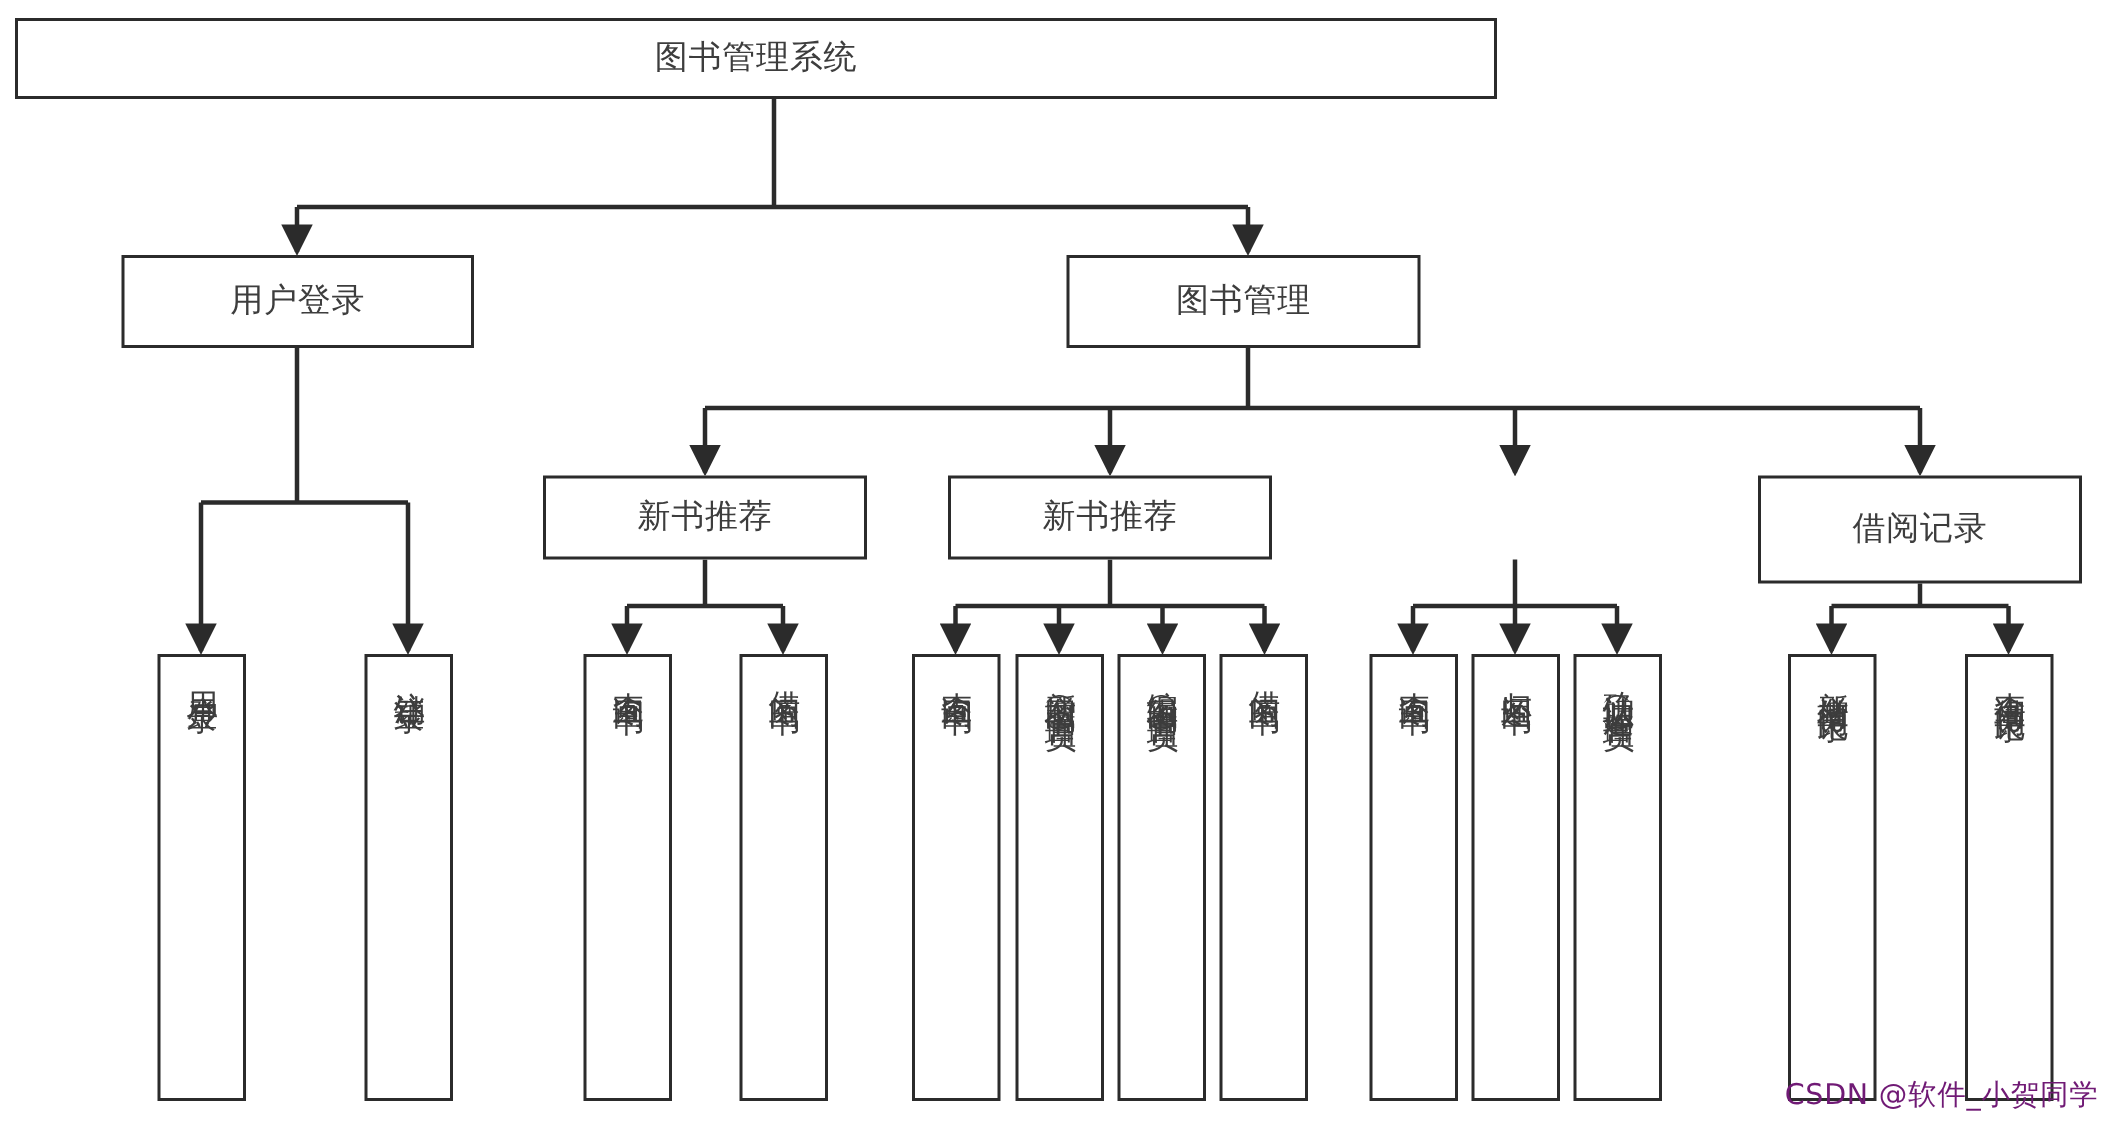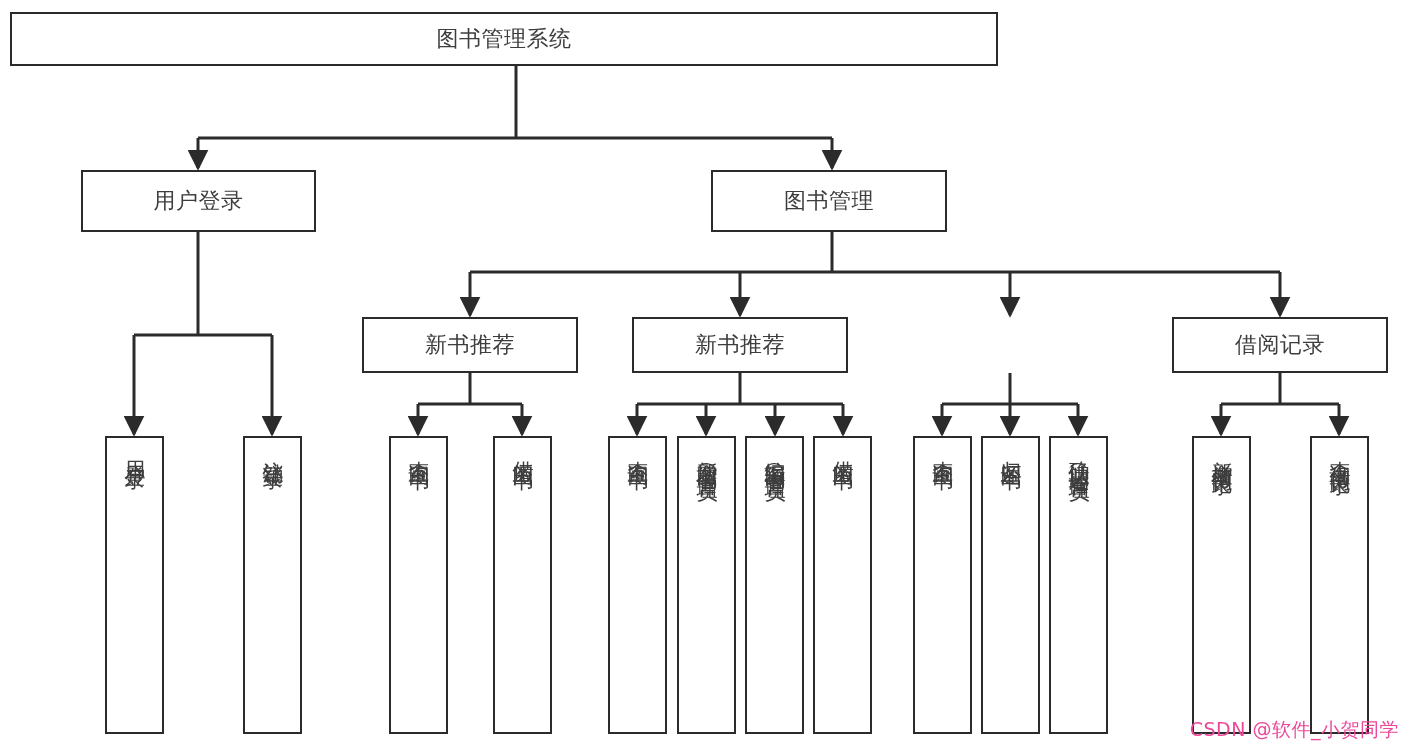--- a/index.html
+++ b/index.html
@@ -57,21 +57,21 @@
     font-size: 21px;
     letter-spacing: 3px;
     line-height: 1;
     white-space: nowrap;
   }
   #watermark {
     position: absolute;
     right: 6px;
     bottom: 4px;
     font-size: 19px;
-    color: #ec4899;
+    color: #701a75;
     letter-spacing: 0.5px;
     white-space: nowrap;
     user-select: none;
     margin-top: 42px;
   }
 </style>
 </head>
 <body>
 
 <div id="diagram-root">
@@ -136,21 +136,21 @@
   <div class="node" style="left:711px; top:170px; width:236px; height:62px;">
     <span class="node-label">图书管理</span>
   </div>
 
   <div class="node" style="left:362px; top:317px; width:216px; height:56px;">
     <span class="node-label">新书推荐</span>
   </div>
   <div class="node" style="left:632px; top:317px; width:216px; height:56px;">
     <span class="node-label">新书推荐</span>
   </div>
-  <div class="node" style="left:1172px; top:317px; width:216px; height:56px;">
+  <div class="node" style="left:1172px; top:317px; width:216px; height:72px;">
     <span class="node-label">借阅记录</span>
   </div>
 
   <div class="node vertical" style="left:105px; top:436px; width:59px; height:298px;">
     <span class="node-label">用户登录</span>
   </div>
   <div class="node vertical" style="left:243px; top:436px; width:59px; height:298px;">
     <span class="node-label">注销登录</span>
   </div>
 

